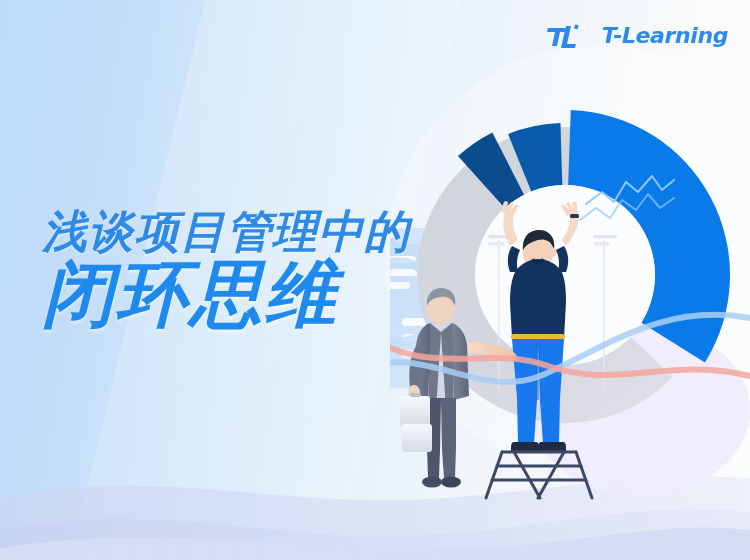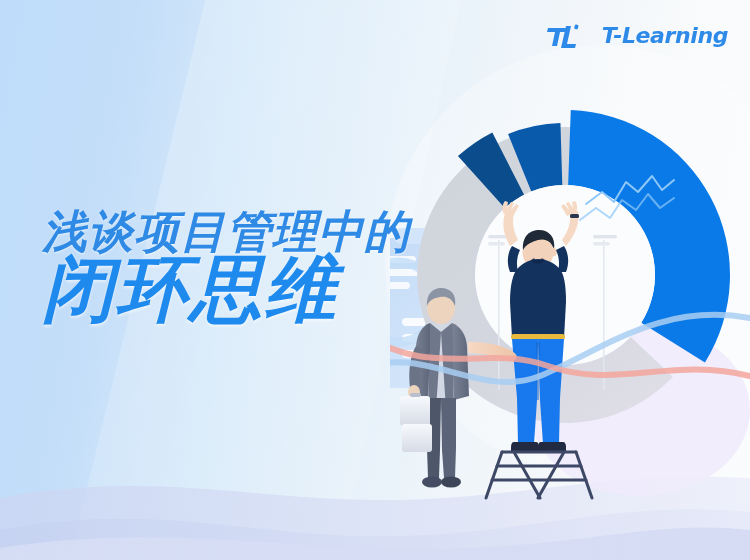--- a/index.html
+++ b/index.html
@@ -60,21 +60,21 @@
     font-weight: bold;
     font-style: italic;
     letter-spacing: 1px;
     color: #2f8ae6;
     line-height: 1.08;
     white-space: nowrap;
     text-shadow: 0 1px 2px rgba(255,255,255,0.65);
     margin-top: 12px;
   }
   .headline-line2 {
-    font-family: Liberation Mono, monospace;
+    font-family: Liberation Serif, serif;
     font-size: 72px;
     font-weight: bold;
     font-style: italic;
     letter-spacing: 2px;
     color: #1f8aee;
     line-height: 1.02;
     margin-top: 2px;
     white-space: nowrap;
     text-shadow: 0 2px 3px rgba(255,255,255,0.6);
   }

